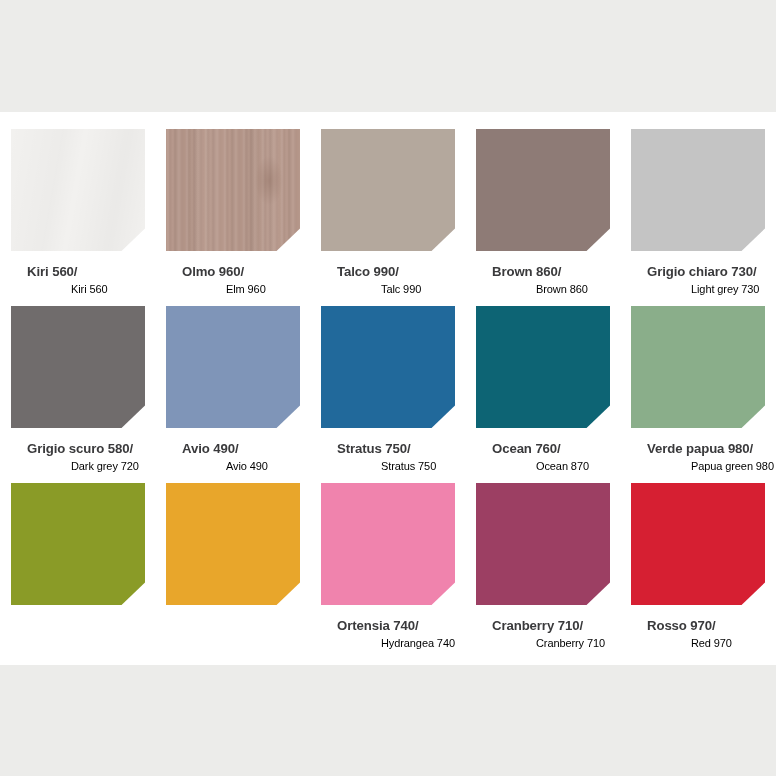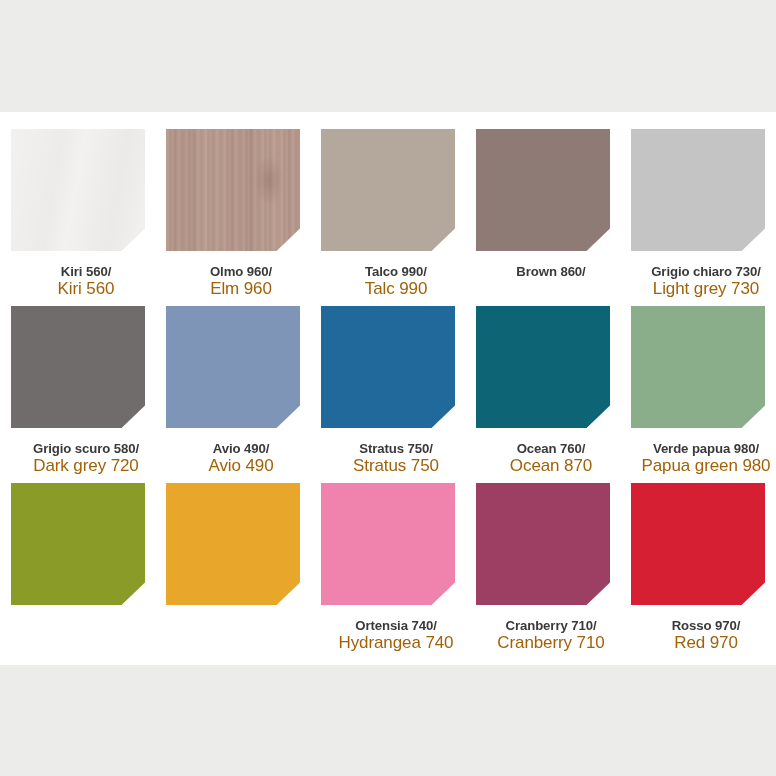--- a/index.html
+++ b/index.html
@@ -106,44 +106,44 @@
     background: linear-gradient(100deg,
       rgba(0,0,0,0.00) 0%,
       rgba(0,0,0,0.022) 34%,
       rgba(0,0,0,0.00) 48%,
       rgba(0,0,0,0.03) 76%,
       rgba(0,0,0,0.00) 100%);
   }
 
   .label {
     position: absolute;
-    left: 0;
+    left: 16px;
     top: 134px;
     width: 150px;
-    text-align: center;
   }
 
   .label .name-it {
     display: block;
     font-size: 13.2px;
     font-weight: bold;
     color: #3a3a3c;
     letter-spacing: -0.1px;
     line-height: 17px;
     white-space: nowrap;
   }
 
   .label .name-en {
     display: block;
-    font-size: 17px;
+    font-size: 11px;
     font-weight: normal;
-    color: #a16207;
+    color: #000000;
     letter-spacing: -0.1px;
     line-height: 18px;
     white-space: nowrap;
+    margin-left: 44px;
   }
 </style>
 </head>
 <body>
 
 <div id="page-root">
 
   <div class="band band-top"></div>
   <div class="band band-bottom"></div>
 
@@ -178,20 +178,21 @@
             <span class="name-it">Talco 990/</span>
             <span class="name-en">Talc 990</span>
           </div>
         </div>
         <div class="cell">
           <div class="swatch">
             <div class="fill" style="background: rgb(142, 123, 118);"></div>
           </div>
           <div class="label">
             <span class="name-it">Brown 860/</span>
+            <span class="name-en">Brown 860</span>
           </div>
         </div>
         <div class="cell">
           <div class="swatch">
             <div class="fill" style="background: rgb(196, 196, 196);"></div>
           </div>
           <div class="label">
             <span class="name-it">Grigio chiaro 730/</span>
             <span class="name-en">Light grey 730</span>
           </div>

